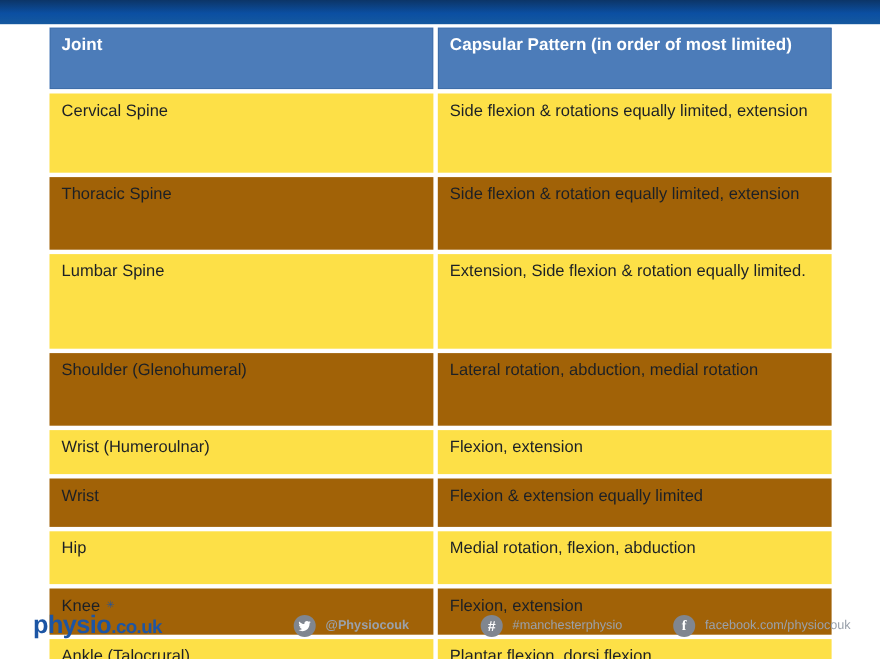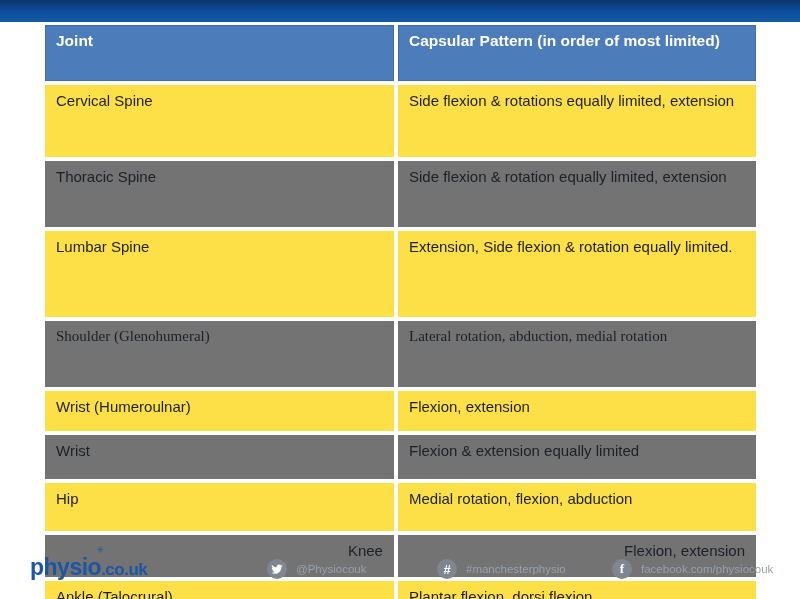--- a/index.html
+++ b/index.html
@@ -38,48 +38,48 @@
     background: #4c7cb9;
     color: #ffffff;
     font-weight: bold;
     font-size: 15.5px;
     height: 46px;
     box-shadow: inset 0 0 0 1px #3f6ea9;
   }
   col.col-joint { width: 347px; }
   col.col-pattern { width: 356px; }
   tbody tr.dark td { background: #fde047; }
-  tbody tr.light td { background: #737373; margin-left: 19px; }
+  tbody tr.light td { background: #a16207; margin-left: 19px; }
   tbody td { color: #1c2026; }
   tbody tr:nth-child(1) td { height: 62px; }
   tbody tr:nth-child(2) td { height: 56px; }
   tbody tr:nth-child(3) td { height: 76px; }
-  tbody tr:nth-child(4) td { height: 56px; font-family: Liberation Serif, serif; }
+  tbody tr:nth-child(4) td { height: 56px; }
   tbody tr:nth-child(5) td { height: 30px; }
   tbody tr:nth-child(6) td { height: 34px; }
   tbody tr:nth-child(7) td { height: 38px; }
-  tbody tr:nth-child(8) td { height: 32px; text-align: right; }
+  tbody tr:nth-child(8) td { height: 32px; }
   tbody tr:nth-child(9) td { height: 36px; }
 
   
   .footer { position: absolute; left: 0; top: 548px; width: 800px; height: 51px; }
   .logo {
     position: absolute; left: 30px; top: 6px;
     color: #1c55a4; font-weight: bold; letter-spacing: -0.5px;
     white-space: nowrap;
   }
   .logo .main { font-size: 23px; position: relative; }
   .logo .suffix { font-size: 17px; }
   .logo .sparkle {
     position: absolute; top: -9px; right: -3px;
     font-size: 9px; font-weight: normal; letter-spacing: 0;
     color: #1c55a4;
   }
   .social-group { position: absolute; top: 11px; display: flex; align-items: center; }
-  .social-group.twitter { left: 267px; }
+  .social-group.twitter { left: 267px; font-weight: bold; }
   .social-group.hashtag { left: 437px; }
   .social-group.facebook { left: 612px; }
   .social-icon {
     width: 20px; height: 20px; border-radius: 50%;
     background: #80868f; color: #ffffff;
     display: flex; align-items: center; justify-content: center;
     margin-right: 9px; flex: none;
     font-size: 13px; font-weight: bold;
   }
   .social-icon svg { width: 12px; height: 12px; fill: #ffffff; }

